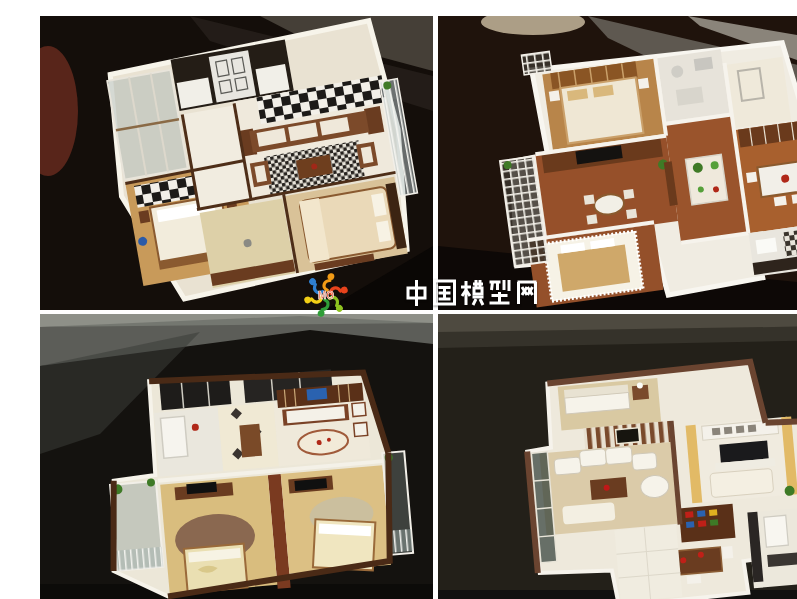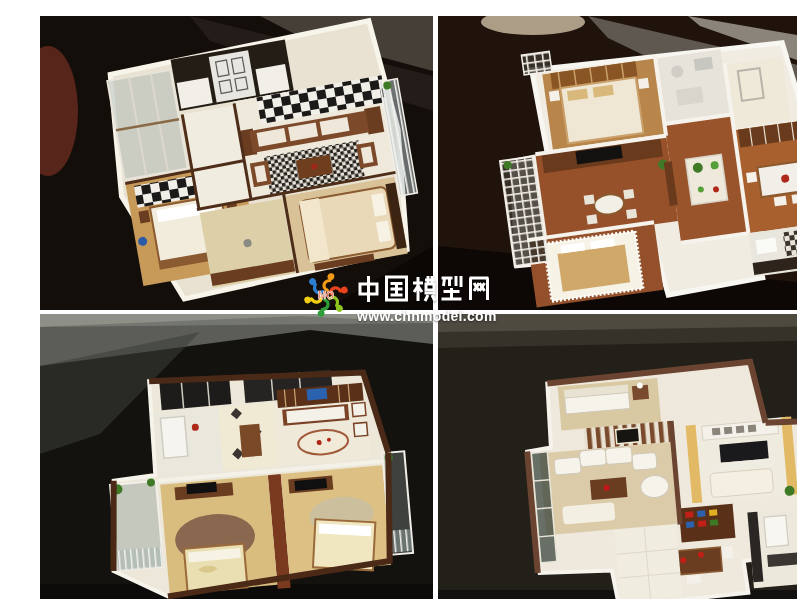--- a/index.html
+++ b/index.html
@@ -4,21 +4,21 @@
 <style>
   html,body{margin:0;padding:0;background:#888;}
   #stage{position:relative;width:797px;height:599px;background:#ffffff;overflow:hidden;
          font-family:"Liberation Sans","DejaVu Sans",sans-serif;}
   .photo{position:absolute;overflow:hidden;background:#111;}
   .photo svg{display:block;width:100%;height:100%;}
   #ph-tl{left:0;top:0;width:393px;height:294px;}
   #ph-tr{left:398px;top:0;width:399px;height:294px;}
   #ph-bl{left:0;top:298px;width:393px;height:301px;}
   #ph-br{left:398px;top:298px;width:399px;height:301px;}
-  .watermark{position:absolute;left:299px;top:266px;display:flex;align-items:flex-end;z-index:9;}
+  .watermark{position:absolute;left:299px;top:266px;display:flex;align-items:center;z-index:9;gap:48px;}
   .wm-text{margin-left:4px;}
   .wm-url{width:136px;text-align:center;color:#ffffff;font-size:14px;font-weight:bold;
           letter-spacing:.3px;margin-top:0;text-shadow:0 1px 2px rgba(0,0,0,.5);}
   .sr-only{position:absolute;width:1px;height:1px;overflow:hidden;clip:rect(0 0 0 0);white-space:nowrap;}
 </style>
 </head>
 <body>
 
 <div id="stage">
 
@@ -487,17 +487,16 @@
         <g transform="translate(110 0)">
           <line x1="2.5" y1="4" x2="21.5" y2="4"></line>
             <line x1="3.5" y1="4" x2="3.5" y2="26"></line>
             <line x1="20.5" y1="4" x2="20.5" y2="26"></line>
           <line x1="7" y1="9" x2="12" y2="17"></line>
             <line x1="12" y1="9" x2="7" y2="17"></line>
           <line x1="12.5" y1="9" x2="17.5" y2="17"></line>
             <line x1="17.5" y1="9" x2="12.5" y2="17"></line>
         </g>
       </svg>
-      <div class="wm-url">www.chnmodel.com</div>
     </div>
   </div>
 
 </div>
 
 </body></html>

